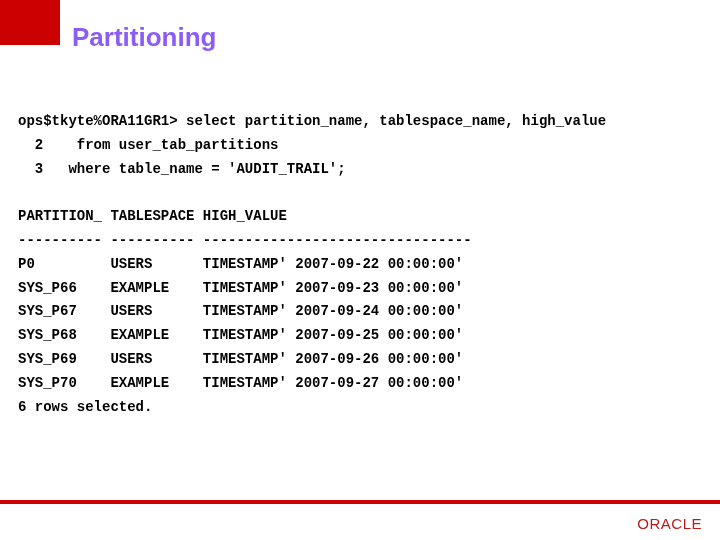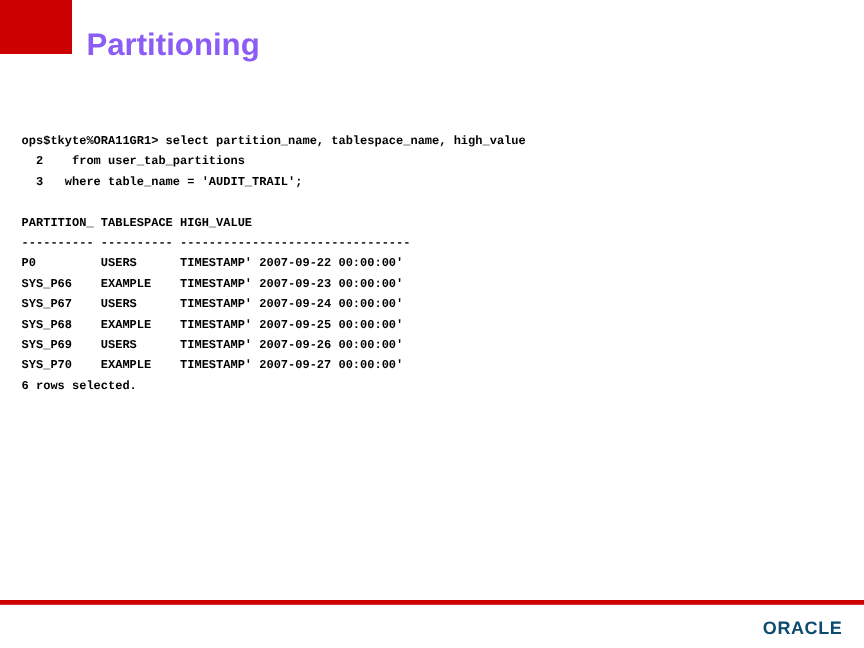--- a/index.html
+++ b/index.html
@@ -26,41 +26,41 @@
     font-size: 26px;
     font-weight: bold;
     color: #8b5cf6;
   }
   .content {
     position: absolute;
     top: 110px;
     left: 18px;
     right: 18px;
     font-family: "Courier New", Courier, monospace;
-    font-size: 10px;
+    font-size: 14px;
     font-weight: bold;
     color: #000;
     line-height: 1.7;
     white-space: pre;
   }
   .bottom-bar {
     position: absolute;
     bottom: 36px;
     left: 0;
     right: 0;
     height: 4px;
     background: #cc0000;
   }
   .logo {
     position: absolute;
     bottom: 8px;
     right: 18px;
     font-size: 15px;
-    font-weight: bold;
-    color: #0c4a6e;
+    font-weight: normal;
+    color: #b91c1c;
     letter-spacing: 0.5px;
     font-family: Arial, sans-serif;
   }
 </style>
 </head>
 <body>
 
 <div class="red-block"></div>
 <div class="title">Partitioning</div>
 

